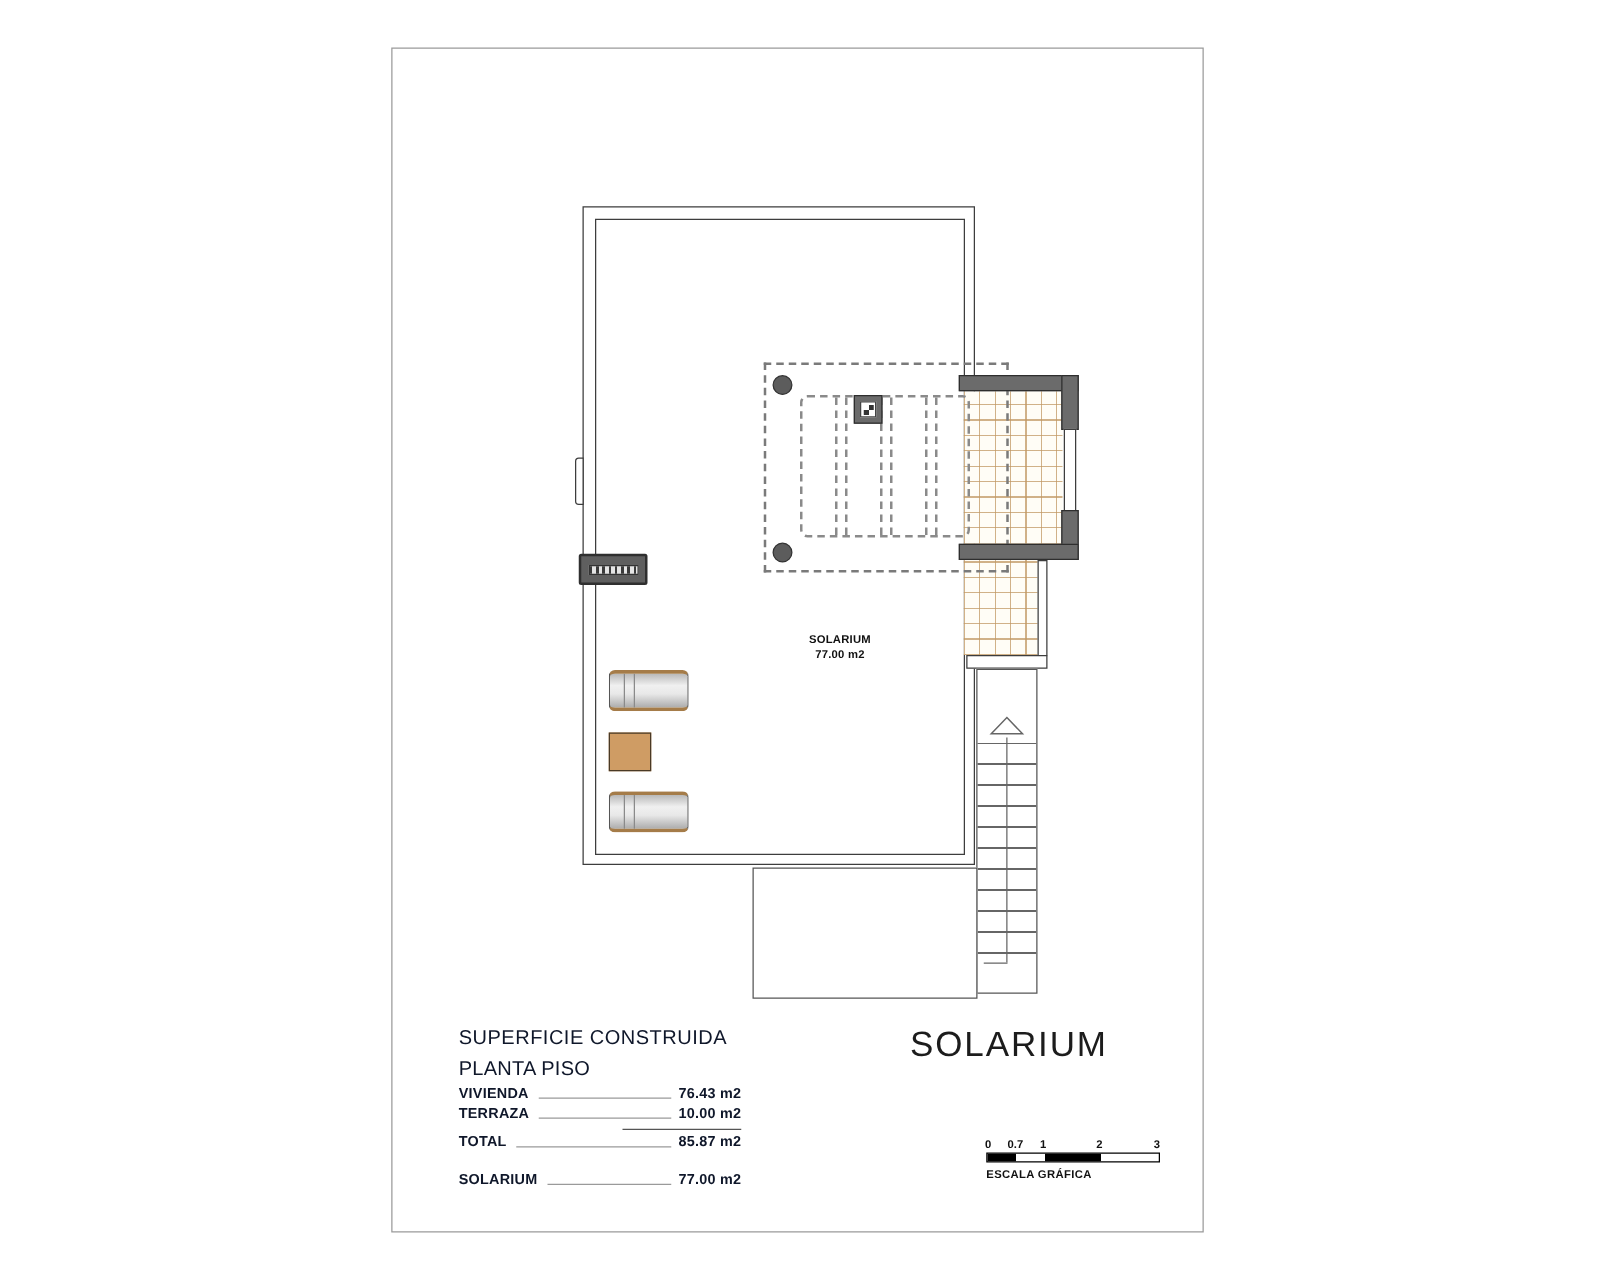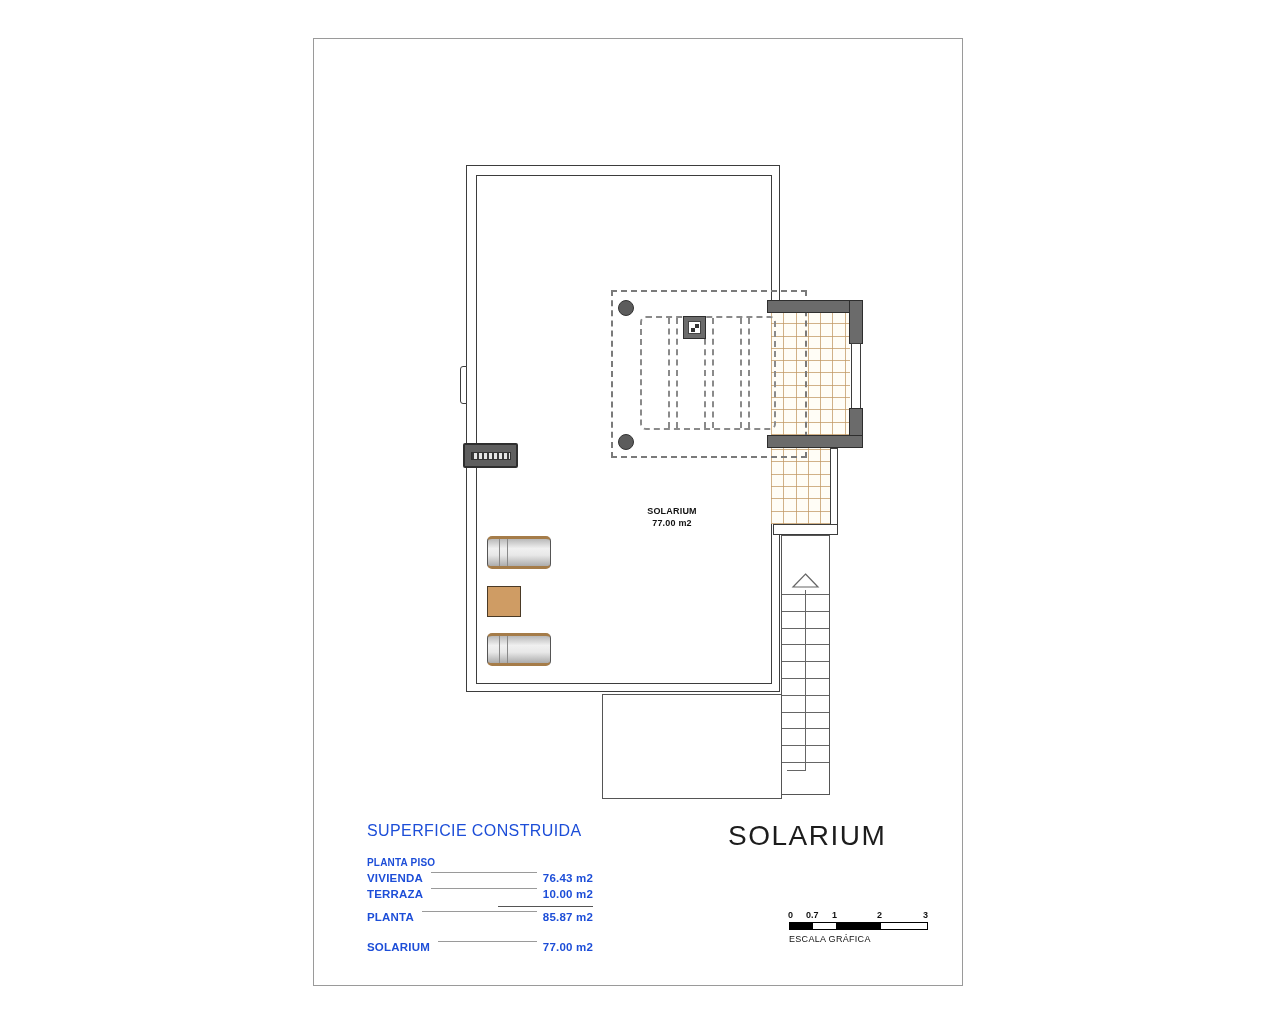--- a/index.html
+++ b/index.html
@@ -43,36 +43,36 @@
 
   .side-table { width:34px; height:31px; background:#cf9c64; border:1px solid #4a3a26; }
 
   .treads { background-image:repeating-linear-gradient(180deg,#666 0 1px, transparent 1px 16.8px); }
 
   .room-label { width:116px; text-align:center; font-size:9px; font-weight:bold; color:#111; line-height:1.3; letter-spacing:.2px; }
 
   .plan-title { font-size:28px; color:#1c1c1c; letter-spacing:1.5px; font-weight:500; }
 
   
-  .areas { left:367px; top:822px; width:226px; color:#1d4ed8; }
+  .areas { left:367px; top:822px; width:226px; color:#0f172a; }
   .areas .heading { font-size:16px; letter-spacing:.4px; font-weight:500; }
-  .areas .subheading { font-size:10px; font-weight:bold; margin-top:17px; letter-spacing:.2px; }
-  .areas .row { display:flex; align-items:flex-start; font-size:11.5px; font-weight:bold; margin-top:4px; letter-spacing:.2px; }
+  .areas .subheading { font-size:16px; font-weight:normal; margin-top:7px; letter-spacing:.2px; }
+  .areas .row { display:flex; align-items:flex-end; font-size:11.5px; font-weight:bold; margin-top:4px; letter-spacing:.2px; }
   .areas .row .leader { flex:1; border-bottom:1px solid #9a9a9a; margin:0 6px 2px 8px; }
   .areas .row .val { white-space:nowrap; }
   .areas .sum-rule { margin-top:6px; margin-left:131px; width:95px; border-top:1px solid #555; }
   .areas .gap { height:14px; }
 
   
   .scalebar { left:789px; top:910px; width:150px; color:#111; }
   .scalebar .ticks { position:relative; height:11px; font-size:9px; font-weight:bold; }
   .scalebar .ticks span { position:absolute; top:0; }
   .scalebar .bar { margin-top:1px; width:139px; height:8px; border:1px solid #000;
     background:linear-gradient(90deg,#000 0 23px,#fff 23px 46px,#000 46px 91px,#fff 91px); }
-  .scalebar .caption { margin-top:4px; font-size:9px; font-weight:normal; letter-spacing:.3px; }
+  .scalebar .caption { margin-top:4px; font-size:9px; font-weight:bold; letter-spacing:.3px; }
 </style>
 </head>
 <body>
 
 <div class="canvas">
 
   <div class="abs page-border"></div>
 
   <div>
 
@@ -154,21 +154,21 @@
     </div>
     <div class="row">
       <span>TERRAZA</span>
       <span class="leader"></span>
       <span class="val">10.00 m2</span>
     </div>
 
     <div class="sum-rule"></div>
 
     <div class="row">
-      <span>PLANTA</span>
+      <span>TOTAL</span>
       <span class="leader"></span>
       <span class="val">85.87 m2</span>
     </div>
 
     <div class="gap"></div>
 
     <div class="row">
       <span>SOLARIUM</span>
       <span class="leader"></span>
       <span class="val">77.00 m2</span>

